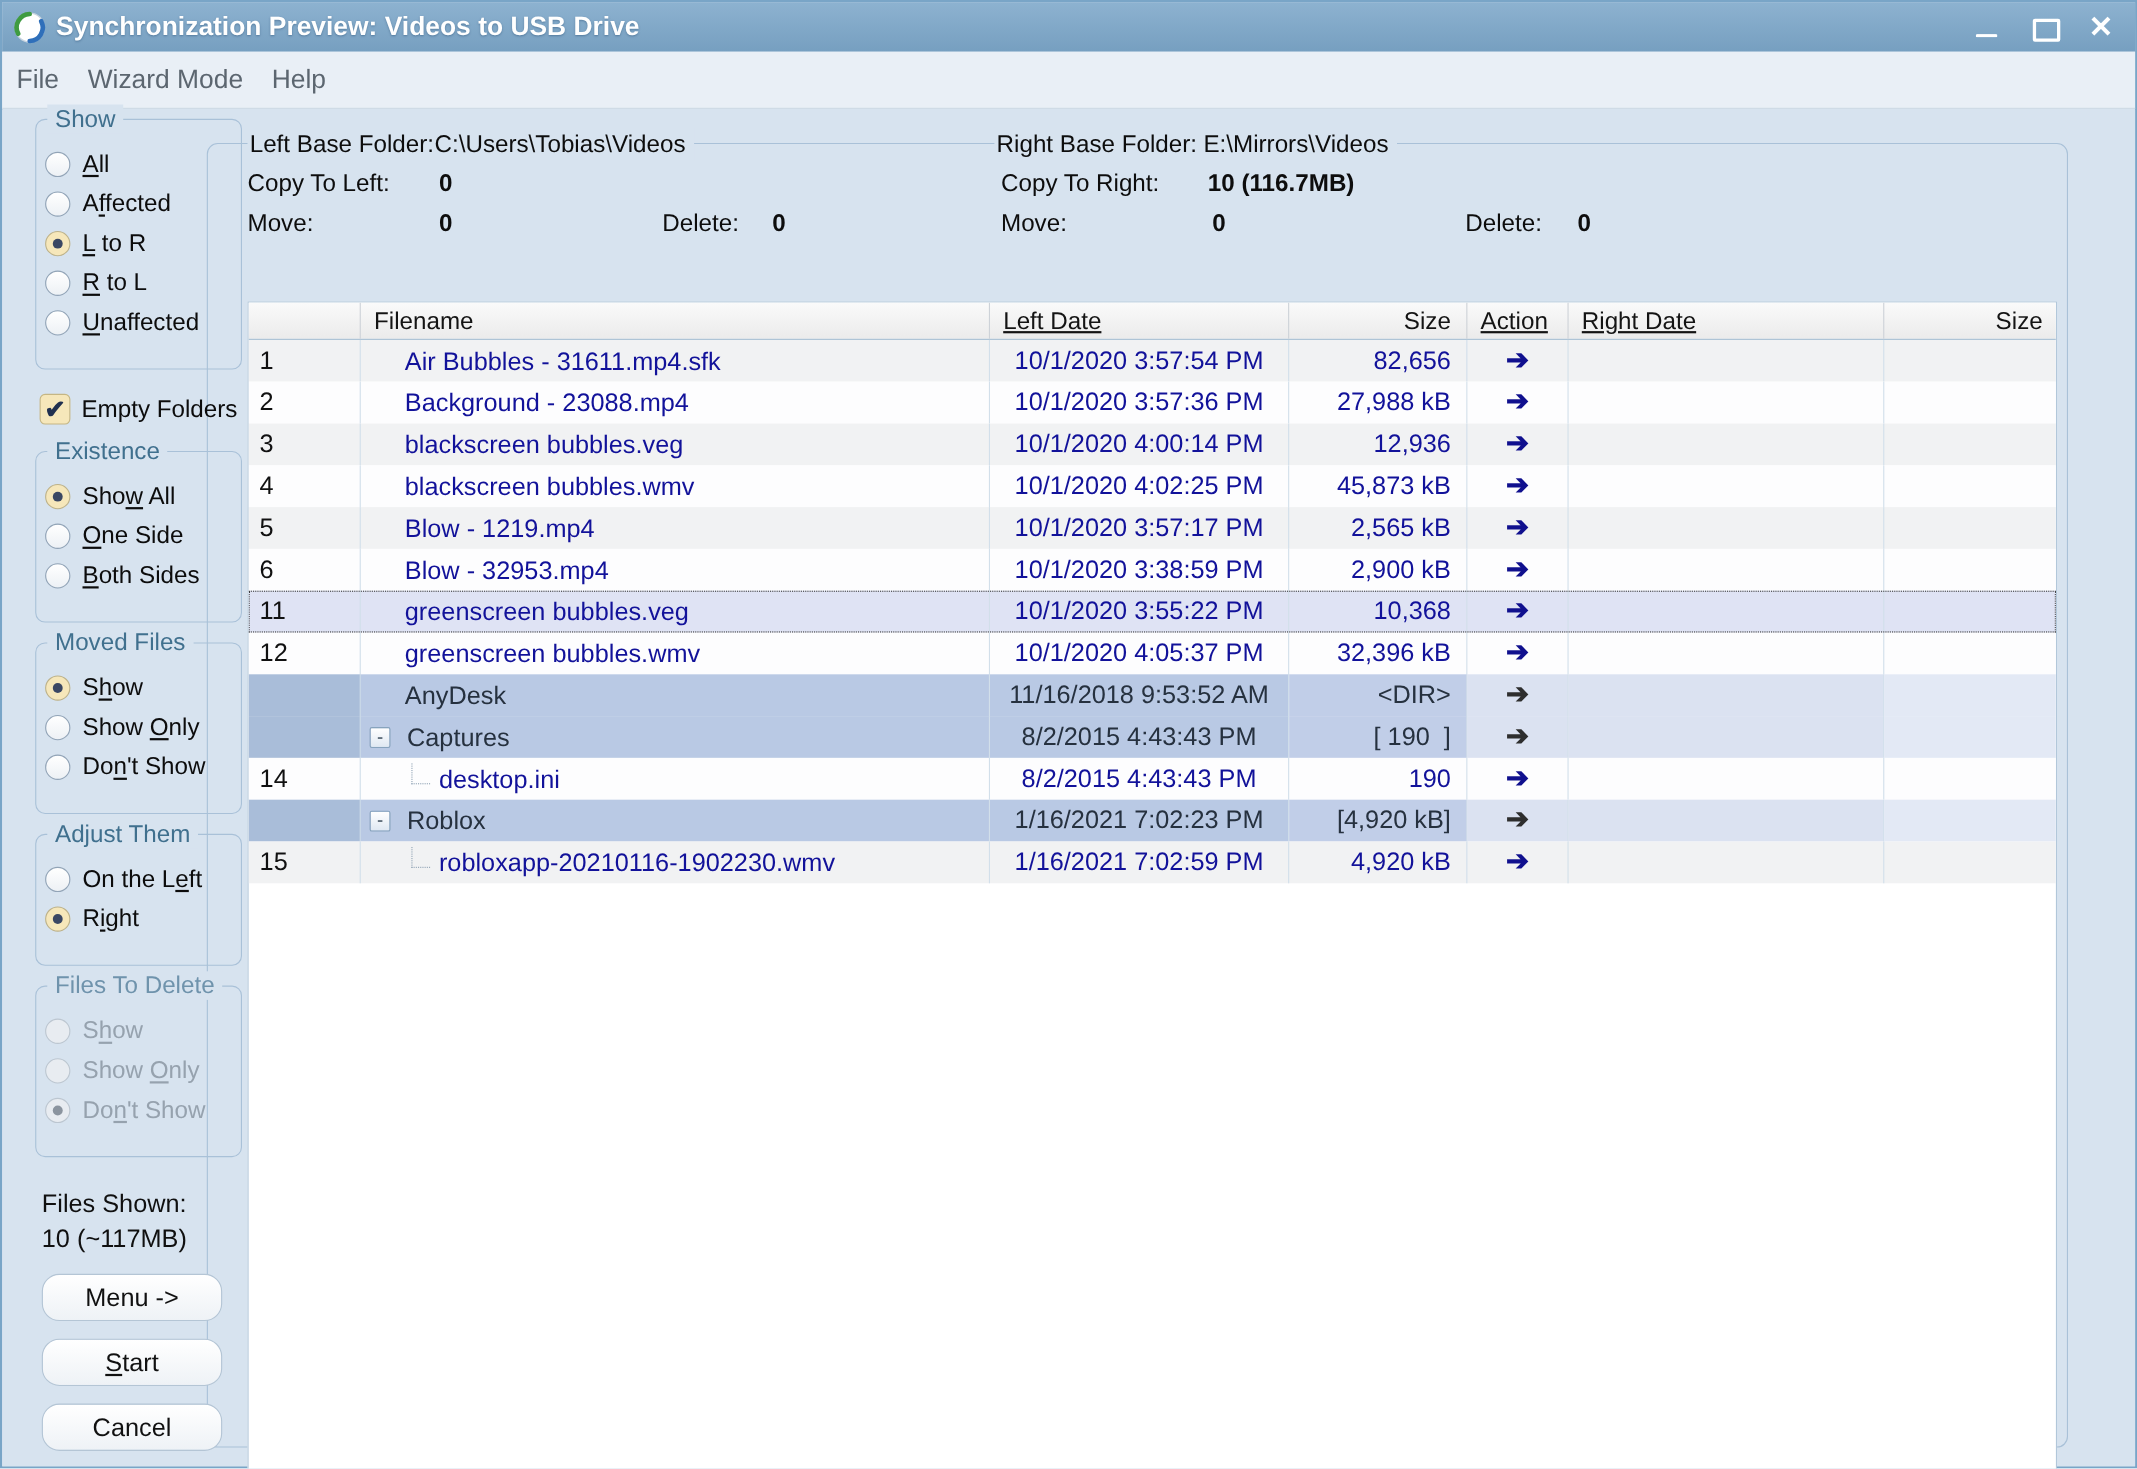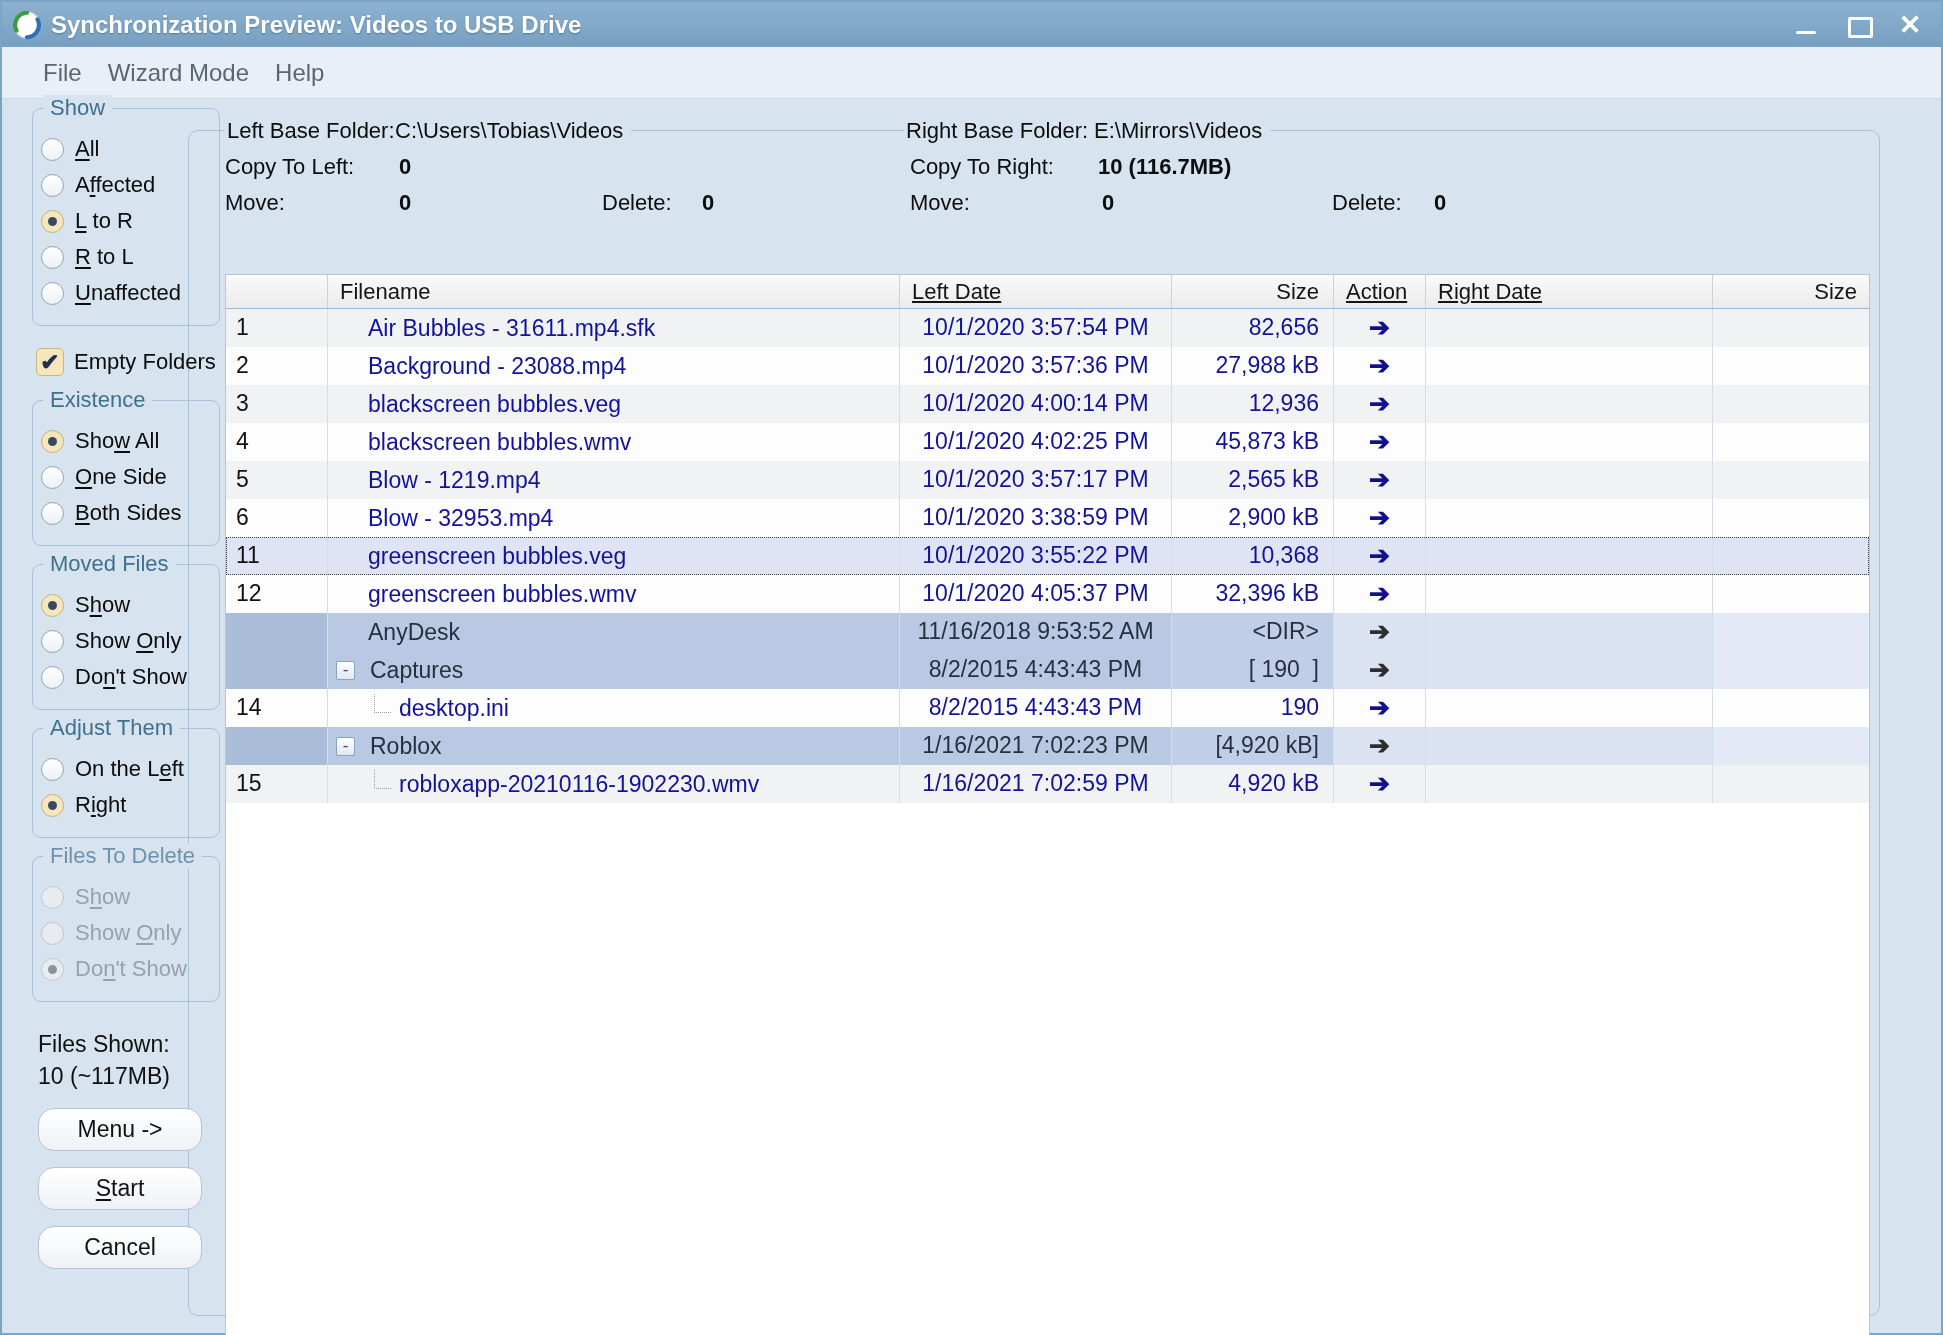--- a/index.html
+++ b/index.html
@@ -21,38 +21,38 @@
   .wb-min::after { content:""; position:absolute; left:3px; right:3px; bottom:2px;
     border-bottom:3px solid #fff; border-radius:2px; }
   .wb-max { height:22px; position:relative; }
   .wb-max::after { content:""; position:absolute; left:3px; top:3px;
     width:19px; height:15px; border:3px solid #fff; border-radius:2px; }
   .wb-close { font-size:27px; font-weight:bold; line-height:22px; }
 
   
   .menubar { position:absolute; top:45px; left:0; right:0; height:52px;
     background:#e9eff6; border-bottom:1px solid #cdd9e5;
-    display:flex; align-items:center; padding-left:28px; }
+    display:flex; align-items:center; padding-left:0; }
   .menu-item { font-size:24px; color:#5c6670; padding:0 13px; cursor:default; }
 
   
   .main { position:absolute; top:98px; left:0; right:0; bottom:0; background:#d7e3ef; }
 
   .fieldset-main { position:absolute; left:186px; top:30px; width:1692px; height:1186px;
     border:1px solid #a9c1d8; border-radius:10px; }
 
   .ilabel, .ivalue { position:absolute; font-size:22px; color:#0d0d0d;
     white-space:nowrap; line-height:30px; }
   .ivalue.b { font-weight:bold; }
   .mask { background:#d7e3ef; padding:0 8px 0 2px; }
 
   
   .sidebar { position:absolute; left:30px; top:8px; width:188px; }
   .group { position:relative; border:1px solid #a9c1d8; border-radius:9px;
-    padding:22px 6px 14px 8px; margin-bottom:18px; }
+    padding:22px 6px 24px 8px; margin-bottom:18px; }
   .glabel { position:absolute; top:-14px; left:10px; background:#d7e3ef;
     padding:0 7px; color:#40708e; font-size:22px; white-space:nowrap; }
   .opt { display:flex; align-items:center; gap:11px; height:36px; cursor:default; }
   .olabel { font-size:22px; color:#0c0c0c; white-space:nowrap; }
   .olabel u { text-underline-offset:3px; }
   .radio { flex:0 0 auto; width:23px; height:23px; border-radius:50%;
     border:1px solid #92a4b7; background:linear-gradient(#ffffff,#edf1f5);
     position:relative; }
   .radio.on { background:#f6e7ba; border-color:#bdb28a; }
   .radio.on::after { content:""; position:absolute; inset:6px; border-radius:50%;

